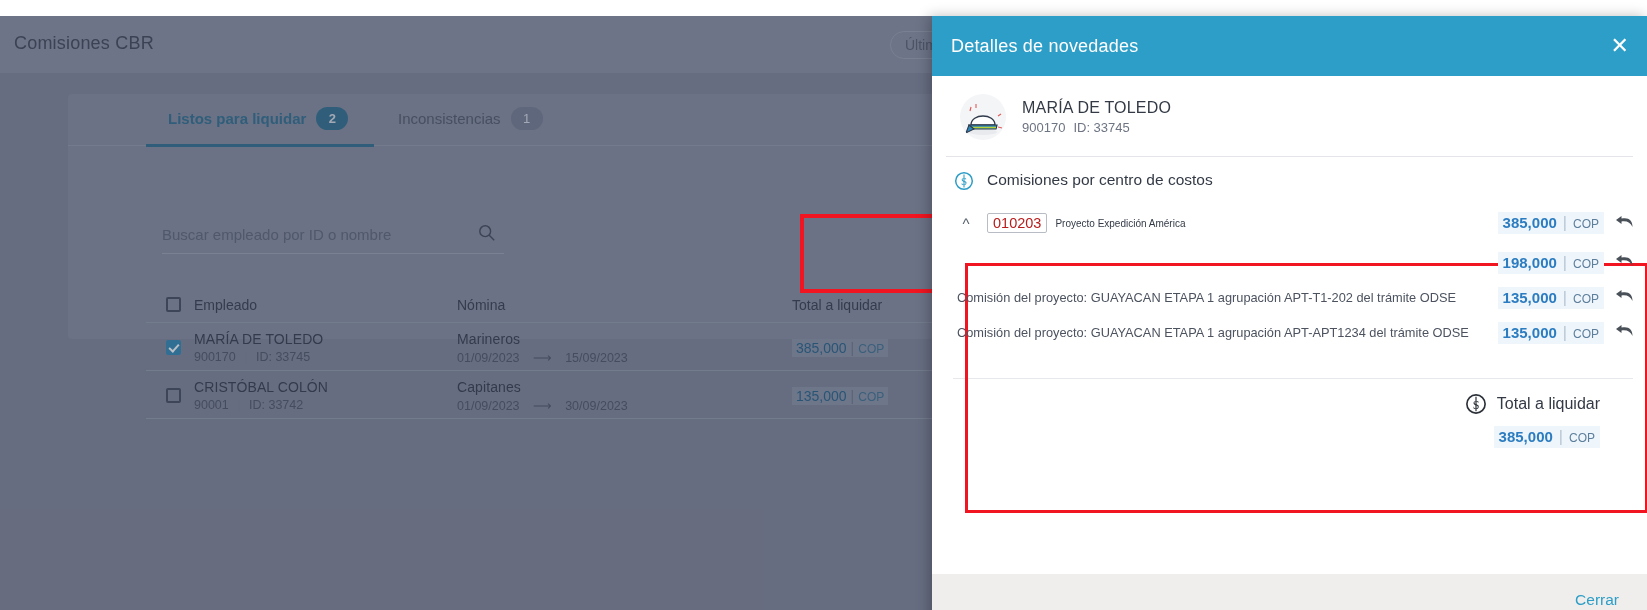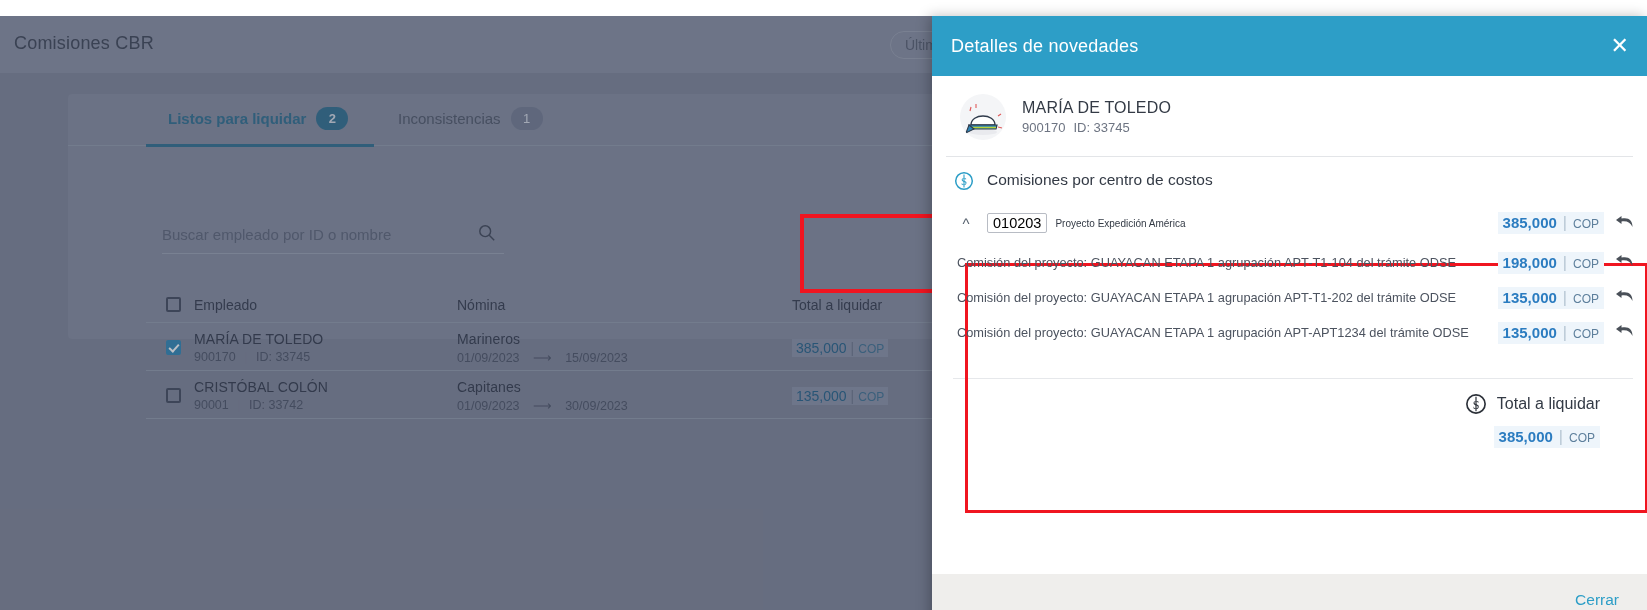--- a/index.html
+++ b/index.html
@@ -324,21 +324,21 @@
     font-size: 15px;
     text-align: center;
     cursor: pointer;
   }
   .cc-code {
     margin-left: 12px;
     border: 1px solid #b8bcc4;
     border-radius: 2px;
     padding: 1px 5px;
     font-size: 14.5px;
-    color: #000000;
+    color: #b91c1c;
   }
   .cc-name {
     margin-left: 8px;
     font-size: 10px;
     color: #333a45;
   }
 
   .cc-item {
     display: flex;
     align-items: center;
@@ -575,21 +575,20 @@
               <span class="cur">COP</span>
           </div>
           <div class="undo-icon">
             <svg width="19" height="15" viewBox="0 0 19 15">
               <path d="M6.5 2 L1 6 L6.5 10 L6.5 7.4 C12 6.6 15.5 8.5 17.5 13 C17.5 6 13.5 3.2 6.5 4.6 Z" fill="#4a5058"></path>
             </svg>
           </div>
         </div>
 
         <div class="cc-item">
-          <div class="cc-desc">Comisión del proyecto: GUAYACAN ETAPA 1 agrupación APT-T1-104 del trámite ODSE</div>
           <div class="money">
             <span class="val">198,000</span>
               <span class="bar">|</span>
               <span class="cur">COP</span>
           </div>
           <div class="undo-icon">
             <svg width="19" height="15" viewBox="0 0 19 15">
               <path d="M6.5 2 L1 6 L6.5 10 L6.5 7.4 C12 6.6 15.5 8.5 17.5 13 C17.5 6 13.5 3.2 6.5 4.6 Z" fill="#4a5058"></path>
             </svg>
           </div>

